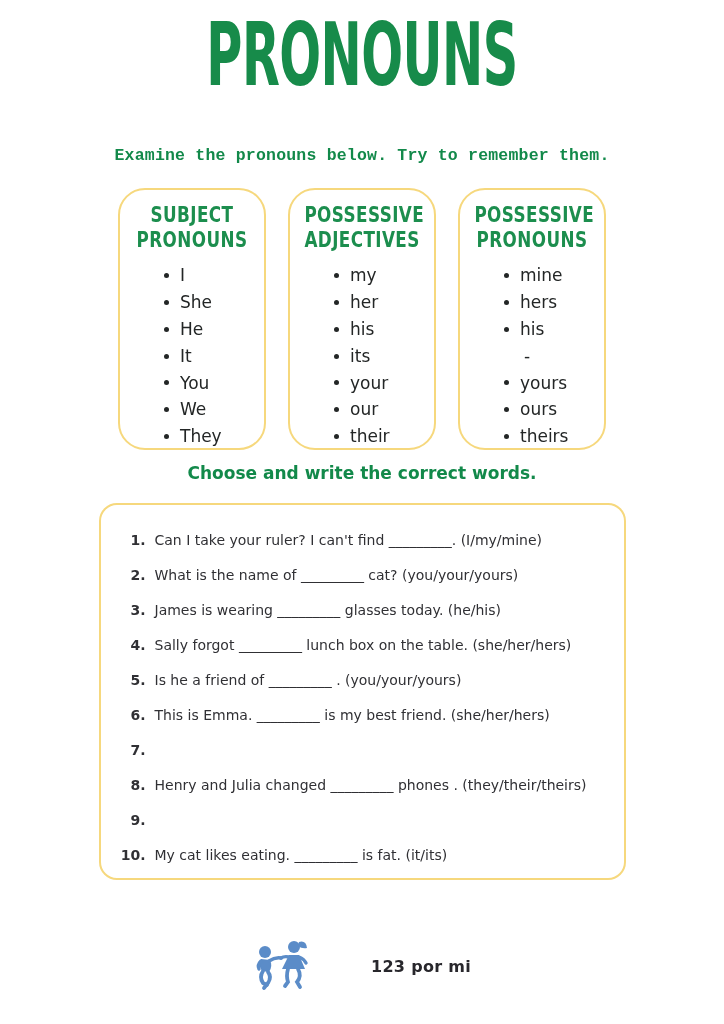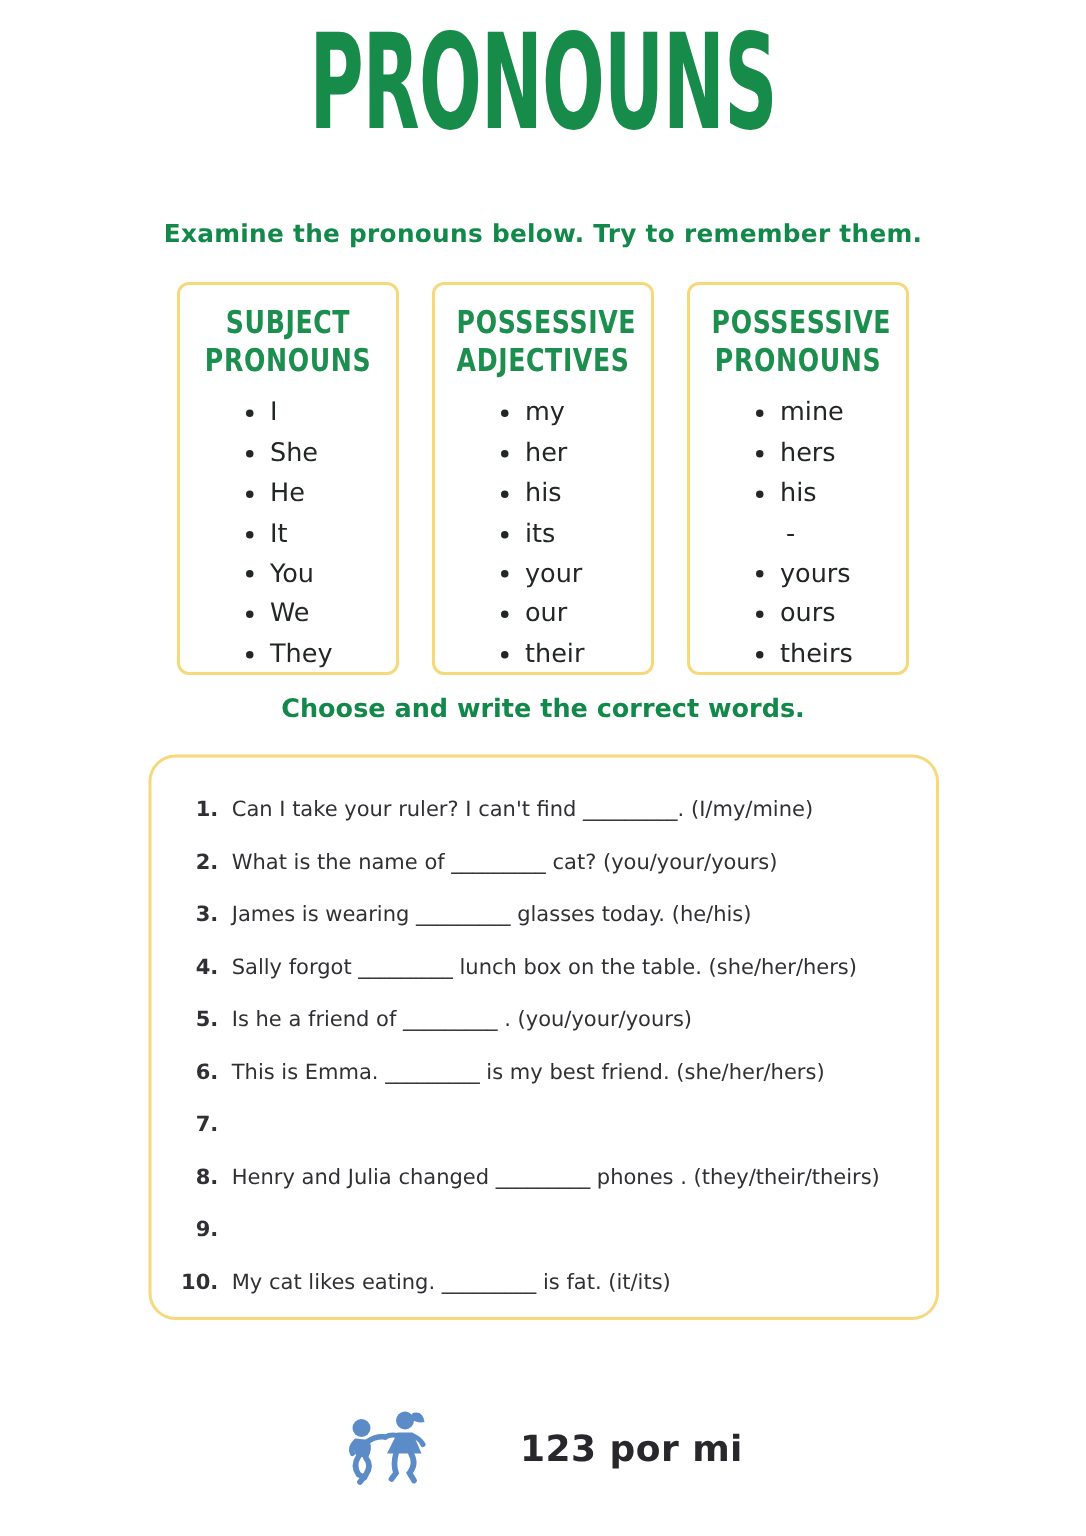--- a/index.html
+++ b/index.html
@@ -21,26 +21,27 @@
     transform:scaleX(0.56);
     transform-origin:center;
     letter-spacing:-1px;
     white-space:nowrap;
   }
   
   .subtitle {
     margin-top:28px; text-align:center;
     font-size:16.5px; font-weight:bold; color:#12894a;
     letter-spacing:0.2px;
+    font-family:Liberation Mono, monospace;
   }
   
   .cards-row { display:flex; justify-content:center; gap:22px; margin-top:23px; }
   .card {
     width:148px; height:262px;
-    border:2px solid #f6d87d; border-radius:8px;
+    border:2px solid #f6d87d; border-radius:27px;
     background:#ffffff;
     padding-top:13px;
   }
   .card-title {
     color:#1c8e4e; font-weight:bold; font-size:21px;
     text-align:center; line-height:1.2;
     transform:scaleX(0.8); transform-origin:center;
     letter-spacing:0.5px;
   }
   .card ul { list-style:none; margin-top:9px; padding-left:44px; }
@@ -71,21 +72,21 @@
     font-size:14px; line-height:17px; color:#303034;
     margin-bottom:18px; white-space:nowrap;
   }
   .q-num { font-weight:bold; min-width:25px; text-align:right; flex:0 0 auto; }
   
   .footer {
     position:absolute; left:0; right:0; top:938px;
     display:flex; justify-content:center; align-items:center; gap:11px;
   }
   .logo-icon { display:block; }
-  .brand-name { font-size:24px; font-weight:bold; color:#28272c; letter-spacing:0.3px;margin-left:45px; }
+  .brand-name { font-size:16px; font-weight:bold; color:#28272c; letter-spacing:0.3px;margin-left:45px; }
 </style>
 </head>
 <body>
 
 <div class="page">
 
   <div class="title-wrap">
     <div class="main-title">PRONOUNS</div>
   </div>
 

